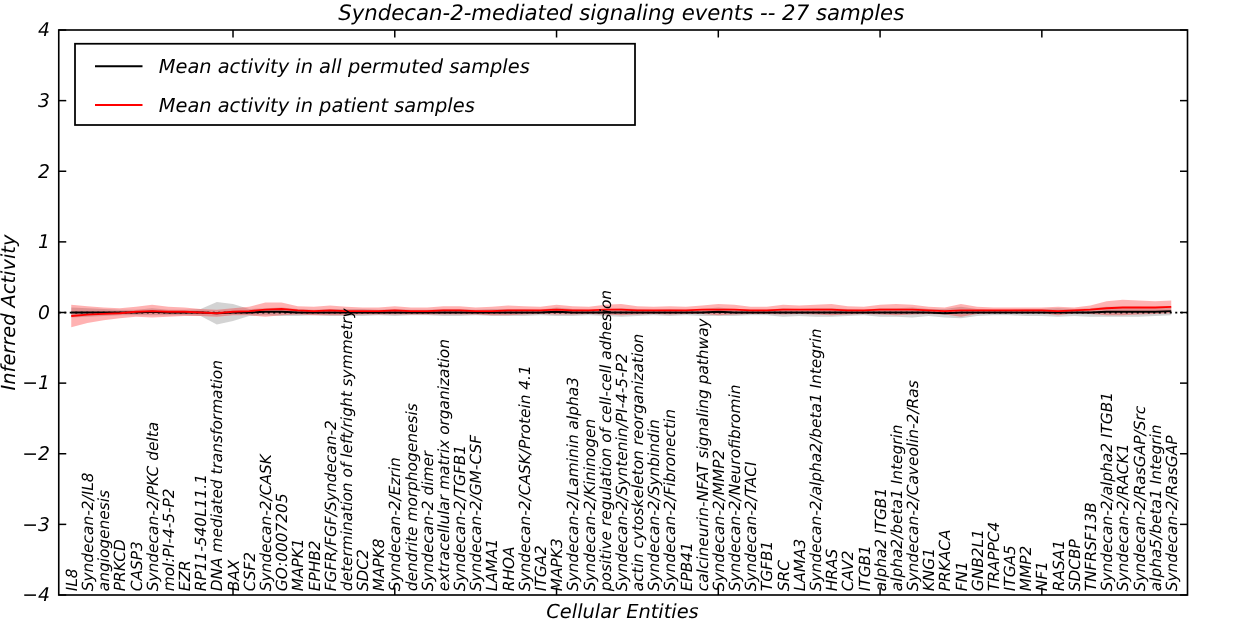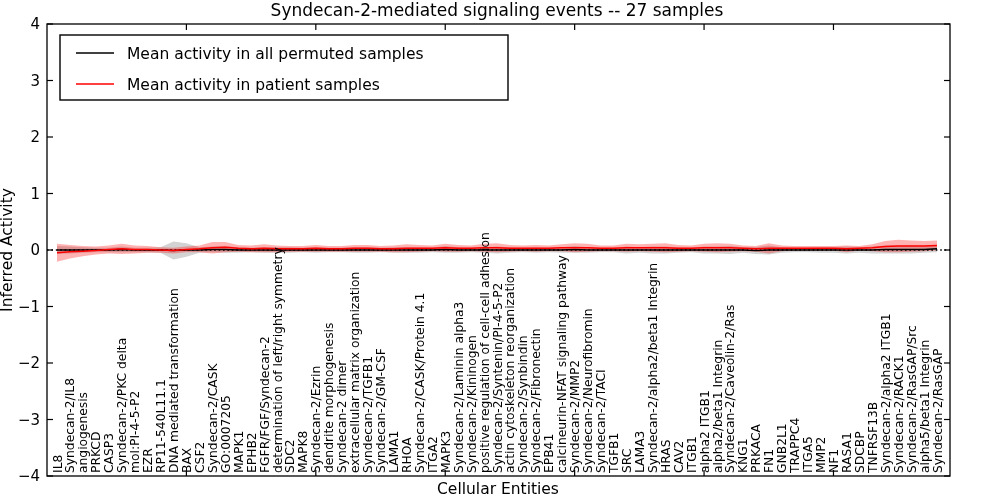--- a/index.html
+++ b/index.html
@@ -1,17 +1,17 @@
 <!DOCTYPE html>
 <html><head>
 <meta charset="utf-8">
 <style>
   html,body{margin:0;padding:0;background:#ffffff;}
   #figure{position:relative;width:1000px;height:500px;background:#ffffff;
-          font-family:"DejaVu Sans",sans-serif;}
+          font-family:"DejaVu Sans",sans-serif;font-style:italic;}
   svg{position:absolute;left:0;top:0;}
   text{fill:#000000;}
   .title-text{font-size:17px;}
   .axis-label{font-size:15.5px;}
   .ytick-text{font-size:15px;}
   .xtick-text{font-size:12.3px;}
   .legend-text{font-size:15.5px;}
 </style>
 </head>
 <body>

